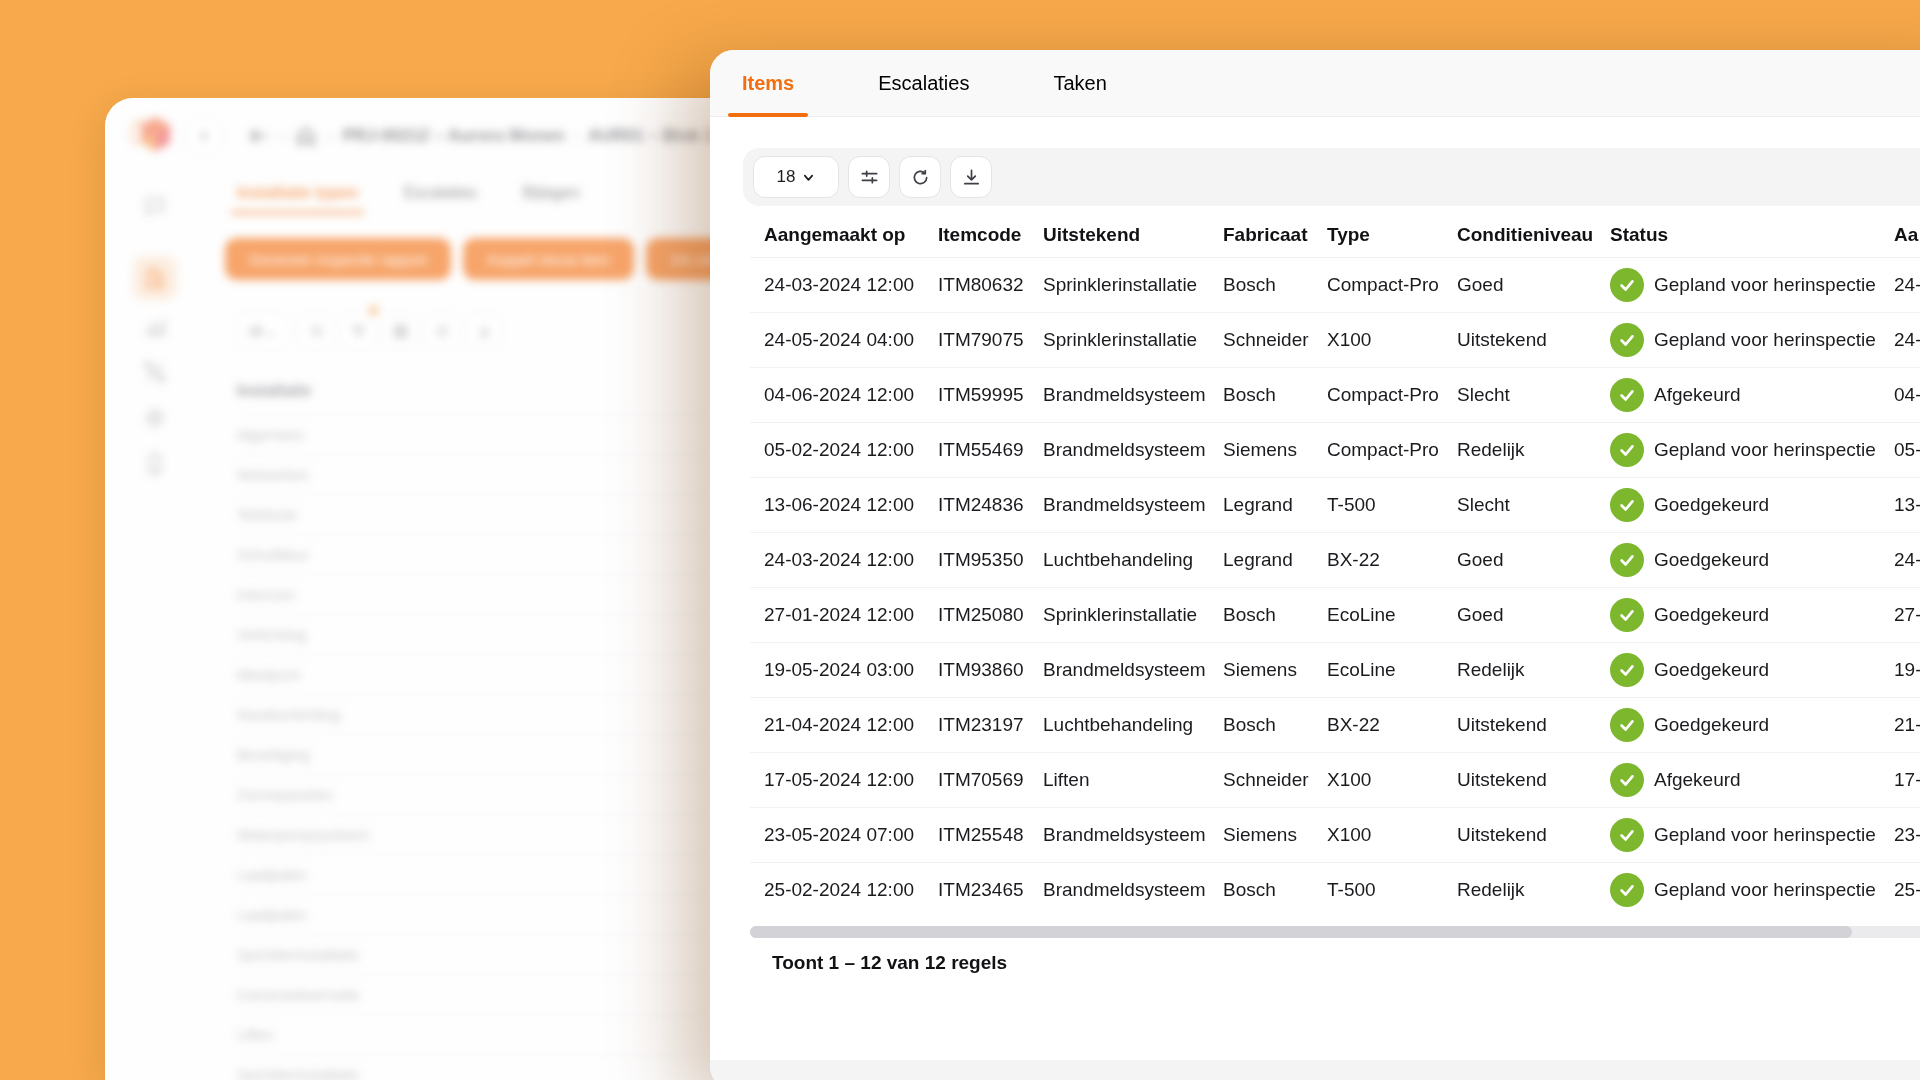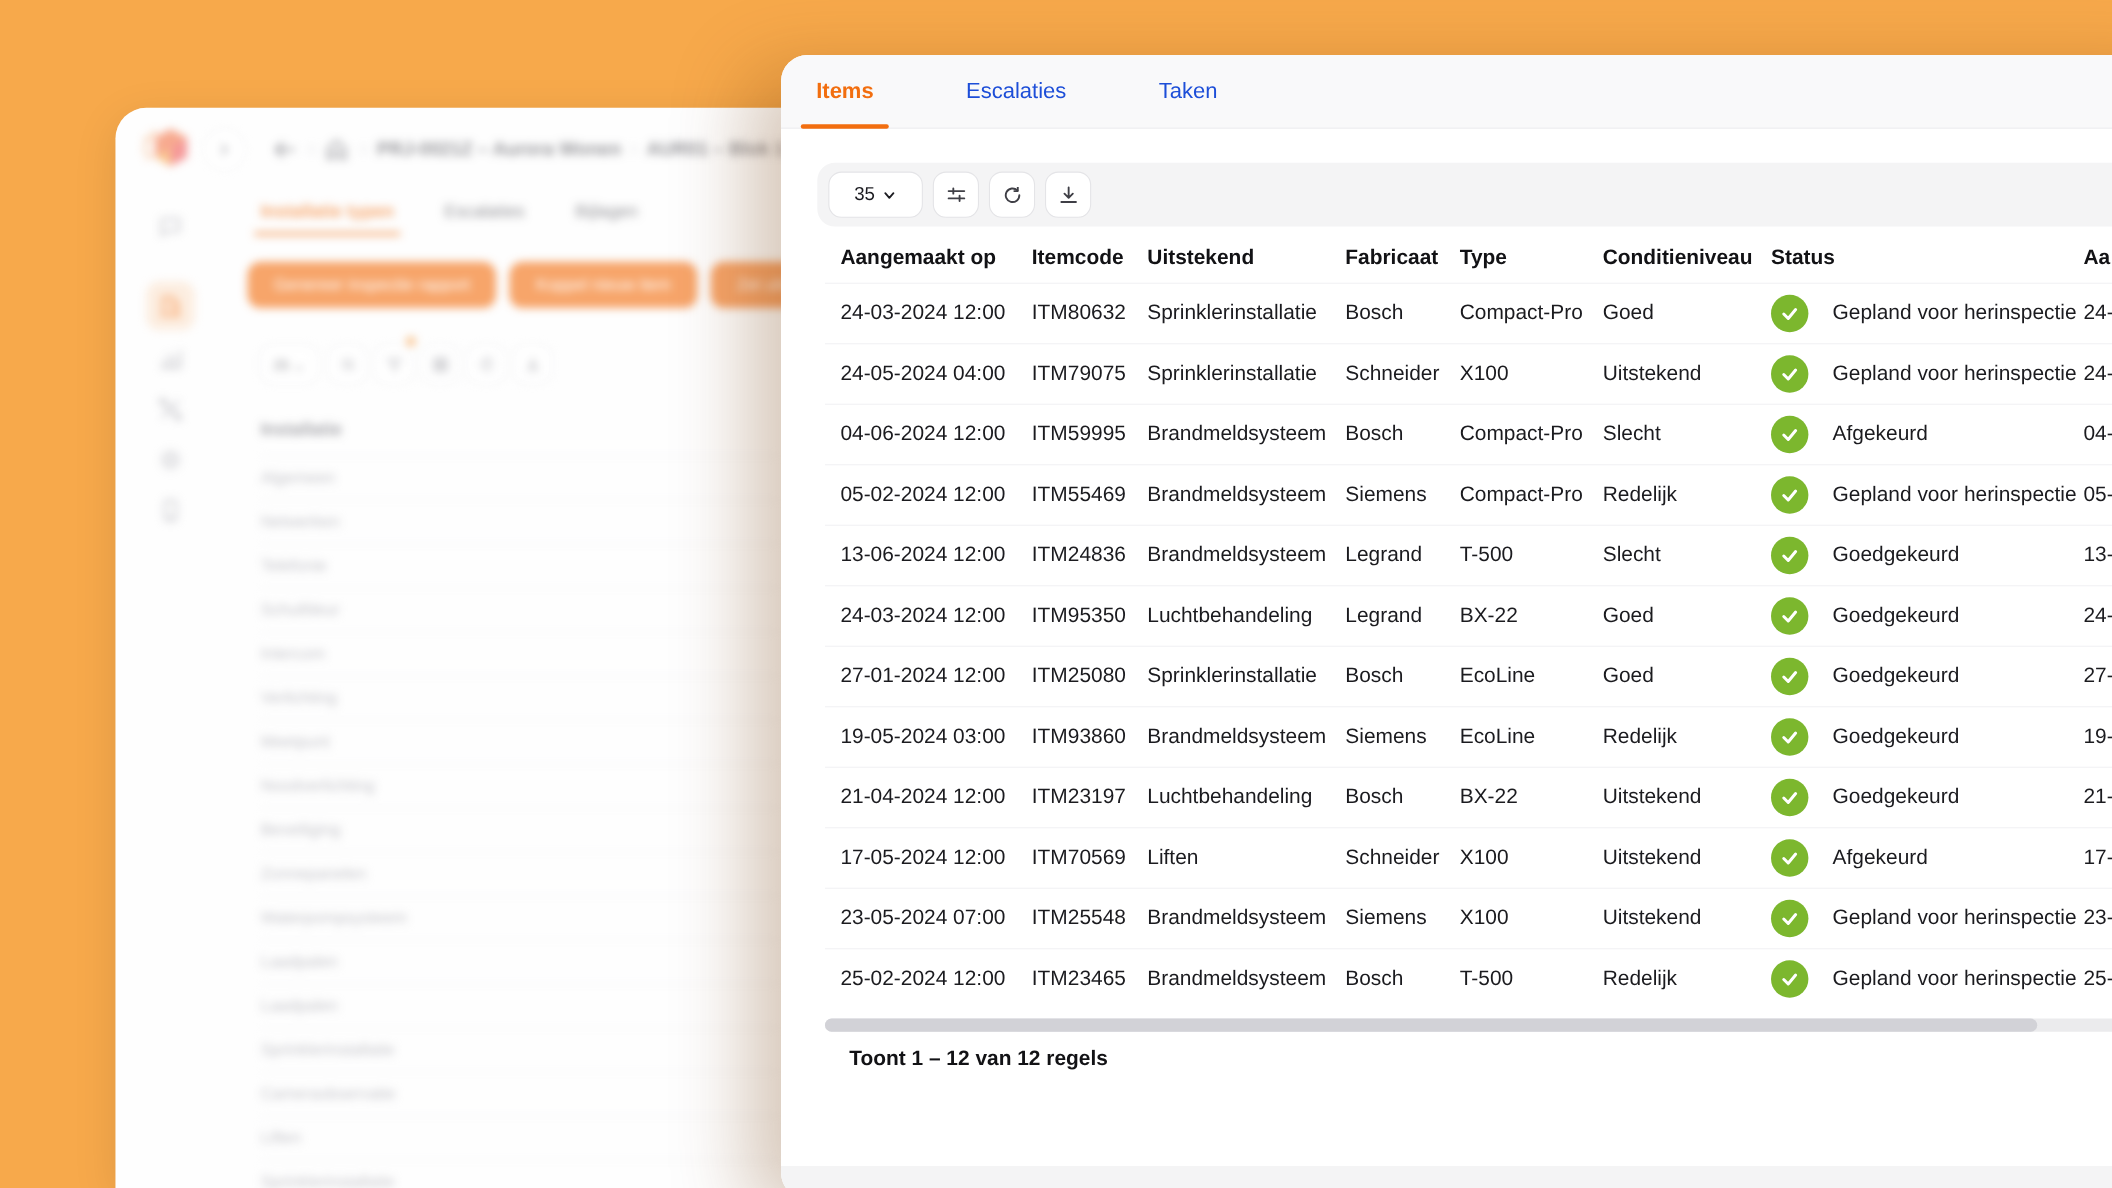--- a/index.html
+++ b/index.html
@@ -45,39 +45,39 @@
   .bg-list{margin-top:26px;padding-left:12px;width:470px;}
   .bg-list-header{font-size:16px;font-weight:bold;color:#6E6E76;padding:8px 0 14px;}
   .bg-li{font-size:15px;color:#A4A4AC;height:39px;display:flex;align-items:center;border-top:1px solid #F2F2F4;}
   
   .modal{
     position:absolute;left:710px;top:50px;width:1300px;height:1040px;
     background:#fff;border-radius:24px;overflow:hidden;z-index:10;
     box-shadow:-30px 14px 70px rgba(110,55,0,.28);
   }
   .tabbar{height:66px;background:#F9F9FA;border-bottom:1px solid #EDEDEF;display:flex;align-items:stretch;padding-left:18px;}
-  .tab{display:flex;align-items:center;padding:0 14px;margin-right:56px;font-size:20px;color:#1d4ed8;position:relative;cursor:pointer;white-space:nowrap;}
+  .tab{display:flex;align-items:center;padding:0 14px;margin-right:56px;font-size:20px;color:#000000;position:relative;cursor:pointer;white-space:nowrap;}
   .tab.active{color:var(--accent-orange,#F26E0F);font-weight:bold;}
   .tab.active::after{content:"";position:absolute;left:0;right:0;bottom:-1px;height:4px;border-radius:3px;background:var(--accent-orange,#F26E0F);}
   .mbody{padding-left:40px;position:relative;}
   .gen-btn{margin-top:30px;height:56px;border-radius:14px;border:none;background:var(--accent-orange,#F26E0F);
     color:#fff;font-size:20px;font-family:inherit;padding:0 26px;display:flex;align-items:center;}
   .mtoolbar{margin-top:31px;margin-left:-7px;height:58px;width:1240px;background:#F4F4F5;border-radius:16px;
     display:flex;align-items:center;padding-left:10px;box-sizing:border-box;}
   .tb-pill{height:40px;min-width:64px;background:#fff;border:1px solid #E4E4E7;border-radius:12px;
     display:flex;align-items:center;justify-content:center;gap:7px;font-size:17px;color:#1C1C21;margin-right:9px;padding:0 10px;}
   .tb-btn{height:40px;width:40px;background:#fff;border:1px solid #E4E4E7;border-radius:12px;
     display:flex;align-items:center;justify-content:center;color:#3F3F46;margin-right:9px;}
   .tablewrap{margin-top:7px;width:1500px;}
   .trow{display:flex;align-items:center;height:54px;padding-left:14px;border-top:1px solid #F2F2F4;font-size:19px;color:#1B1B1F;white-space:nowrap;}
   .trow.head{height:44px;border-top:none;font-weight:bold;color:#121215;}
   .td{flex:0 0 auto;overflow:visible;}
   .c0{width:174px}.c1{width:105px}.c2{width:180px}.c3{width:104px}
   .c4{width:130px}.c5{width:153px}.c6{width:284px}.c7{width:150px}
-  .td.status{display:flex;align-items:center;gap:22px;}
+  .td.status{display:flex;align-items:center;gap:10px;}
   .check{width:34px;height:34px;border-radius:50%;background:var(--status-green,#7CB72E);
     display:flex;align-items:center;justify-content:center;flex:0 0 auto;}
   .hscroll{margin-top:9px;width:1185px;height:12px;border-radius:6px;background:#EBEBED;position:relative;}
   .hthumb{position:absolute;left:0;top:0;height:12px;width:93%;border-radius:6px;background:#D2D2D7;}
   .mfooter{margin-top:14px;padding-left:22px;font-size:19px;font-weight:bold;color:#121215;}
   .bottom-band{position:absolute;left:0;top:1010px;width:100%;height:30px;background:#F4F4F5;}
 </style>
 </head>
 <body>
 
@@ -215,21 +215,21 @@
   <div class="tabbar">
     <div class="tab active">Items</div>
     <div class="tab">Escalaties</div>
     <div class="tab">Taken</div>
   </div>
 
   <div class="mbody">
 
     <div class="mtoolbar">
       <div class="tb-pill">
-        <span>35</span>
+        <span>18</span>
         <svg width="13" height="13" viewBox="0 0 14 14">
             <polyline points="3,5 7,9.5 11,5" fill="none" stroke="#1C1C21" stroke-width="1.8" stroke-linecap="round" stroke-linejoin="round"></polyline>
           </svg>
       </div>
       <div class="tb-btn">
         <svg width="19" height="19" viewBox="0 0 20 20">
             <path d="M2.5 6h15M2.5 13h15M7 3.5V8.5M13 10.5v5" fill="none" stroke="currentColor" stroke-width="1.8" stroke-linecap="round"></path>
           </svg>
       </div>
       <div class="tb-btn">

